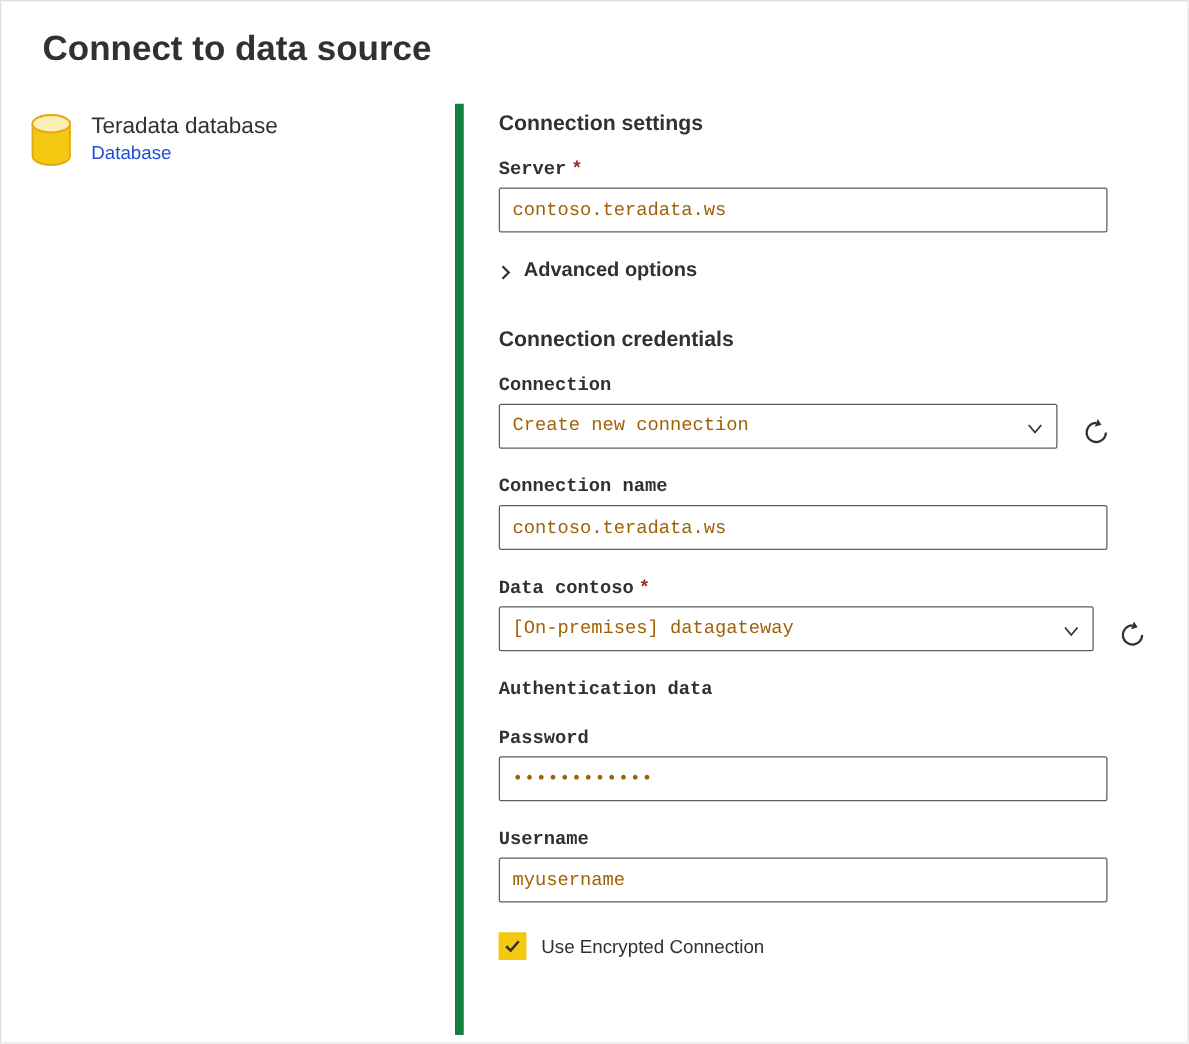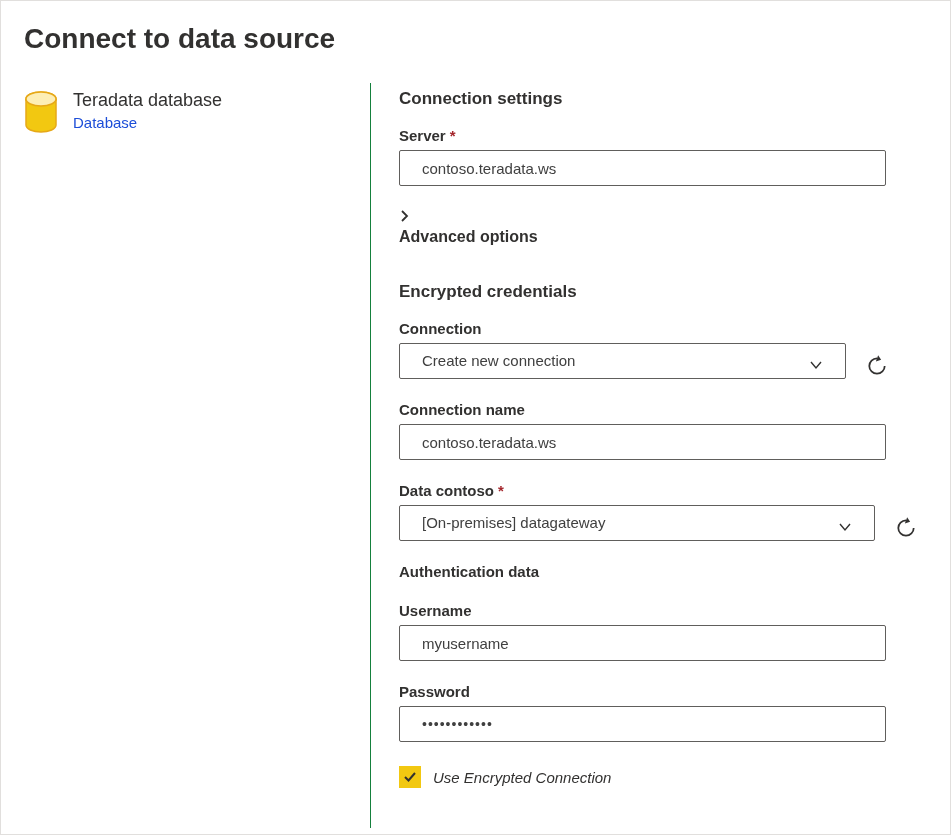--- a/index.html
+++ b/index.html
@@ -12,30 +12,30 @@
   .panel {
     width: 951px;
     height: 835px;
     border: 1px solid #e1dfdd;
     padding: 18px 22px 0 22px;
     position: relative;
   }
   .page-title {
     font-size: 28px;
     font-weight: 600;
-    margin: 4px 0 28px 1px;
+    margin: 4px 0 28px 11px;
   }
   .columns {
     display: flex;
     height: calc(100% - 70px);
   }
   .left-col {
     width: 348px;
     flex-shrink: 0;
-    border-right: 1px solid #15803d;
+    border-right: 7px solid #15803d;
     padding-right: 10px;
   }
   .right-col {
     flex: 1;
     padding-left: 28px;
     padding-right: 10px;
     overflow: hidden;
   }
   .source-row {
     display: flex;
@@ -59,43 +59,44 @@
     color: #1d4ed8;
     margin-top: 2px;
   }
   .section-title {
     font-size: 17px;
     font-weight: 600;
     margin: 6px 0 18px 0;
   }
   .field-block {
     margin-bottom: 22px;
+    font-family: Liberation Mono, monospace;
   }
   .field-label {
     font-size: 15px;
     font-weight: 600;
     margin-bottom: 6px;
     display: flex;
     align-items: center;
     gap: 4px;
   }
   .req-star {
     color: #a4262c;
     font-weight: 600;
   }
   .text-input, .select-box {
     width: 487px;
     height: 36px;
     border: 1px solid #605e5c;
     border-radius: 2px;
-    padding: 4px 22px;
+    padding: 4px 10px;
     font-size: 15px;
     font-family: inherit;
     background: #fff;
-    color: #404040;
+    color: #a16207;
     line-height: 26px;
   }
   .select-row {
     display: flex;
     align-items: flex-end;
     gap: 18px;
   }
   .select-box {
     display: flex;
     align-items: center;
@@ -111,39 +112,37 @@
     width: 26px;
     height: 26px;
     display: flex;
     align-items: center;
     justify-content: center;
     cursor: pointer;
     color: #323130;
   }
   .advanced-toggle {
     display: flex;
-    align-items: flex-start;
+    align-items: center;
     gap: 8px;
     font-size: 16px;
     font-weight: 600;
     cursor: pointer;
     margin-bottom: 36px;
     margin-top: 20px;
-    flex-direction: column;
   }
   .advanced-toggle .chev-right {
     width: 12px;
     height: 12px;
   }
   .checkbox-row {
     display: flex;
     align-items: center;
     gap: 12px;
     margin-top: 24px;
-    font-style: italic;
   }
   .checkbox {
     width: 22px;
     height: 22px;
     background: #f2c811;
     border: 1px solid #f2c811;
     display: flex;
     align-items: center;
     justify-content: center;
     cursor: pointer;
@@ -196,21 +195,21 @@
 
       <div class="advanced-toggle">
         <span class="chev-right">
           <svg viewBox="0 0 12 12">
               <path d="M3 1 L8 6 L3 11" fill="none" stroke="#323130" stroke-width="1.8"></path>
             </svg>
         </span>
         <span>Advanced options</span>
       </div>
 
-      <div class="section-title">Encrypted credentials</div>
+      <div class="section-title">Connection credentials</div>
 
       <div class="field-block">
         <div class="field-label">
           <span>Connection</span>
         </div>
         <div class="select-row">
           <div class="select-box" style="width:447px">
             <span>Create new connection</span>
             <span class="chevron">
               <svg viewBox="0 0 14 14">
@@ -258,30 +257,30 @@
       </div>
 
       <div class="field-block">
         <div class="field-label">
           <span>Authentication data</span>
         </div>
       </div>
 
       <div class="field-block">
         <div class="field-label">
+          <span>Password</span>
+        </div>
+        <div class="text-input pw-dots">••••••••••••</div>
+      </div>
+
+      <div class="field-block">
+        <div class="field-label">
           <span>Username</span>
         </div>
         <input class="text-input" type="text" value="myusername" style="">
-      </div>
-
-      <div class="field-block">
-        <div class="field-label">
-          <span>Password</span>
-        </div>
-        <div class="text-input pw-dots">••••••••••••</div>
       </div>
 
       <div class="checkbox-row">
         <div class="checkbox">
           <svg viewBox="0 0 14 14">
             <path d="M2 7 L5.5 10.5 L12 3" fill="none" stroke="#323130" stroke-width="2"></path>
           </svg>
         </div>
         <span class="checkbox-label">Use Encrypted Connection</span>
       </div>

